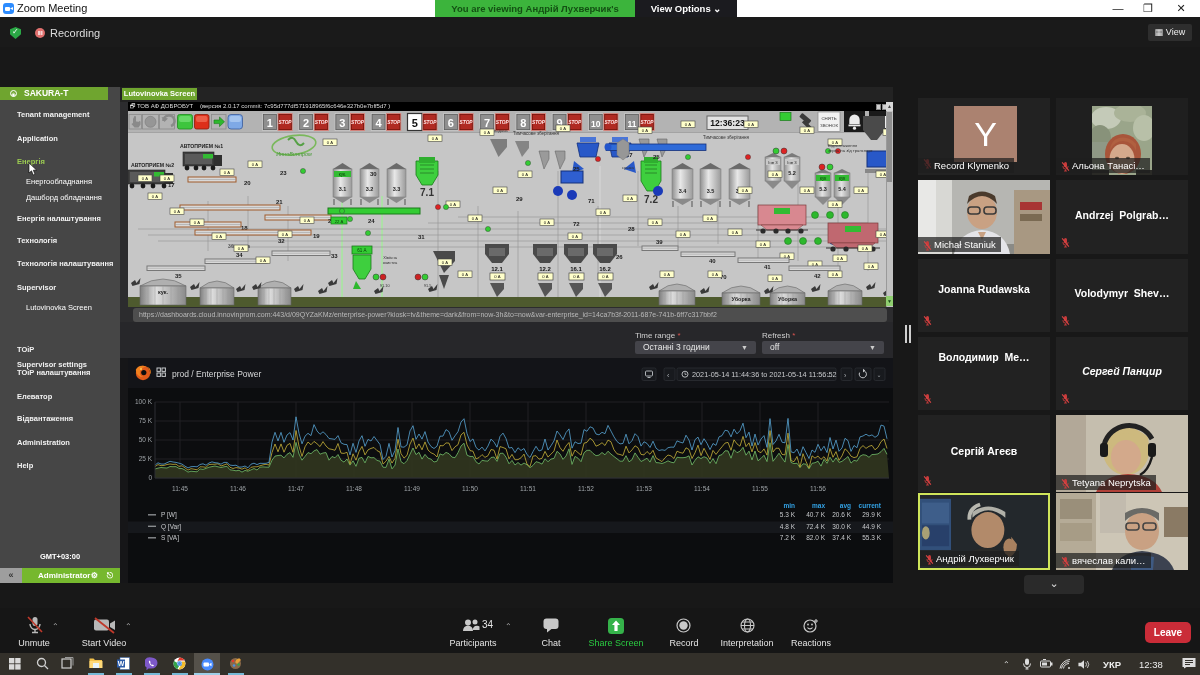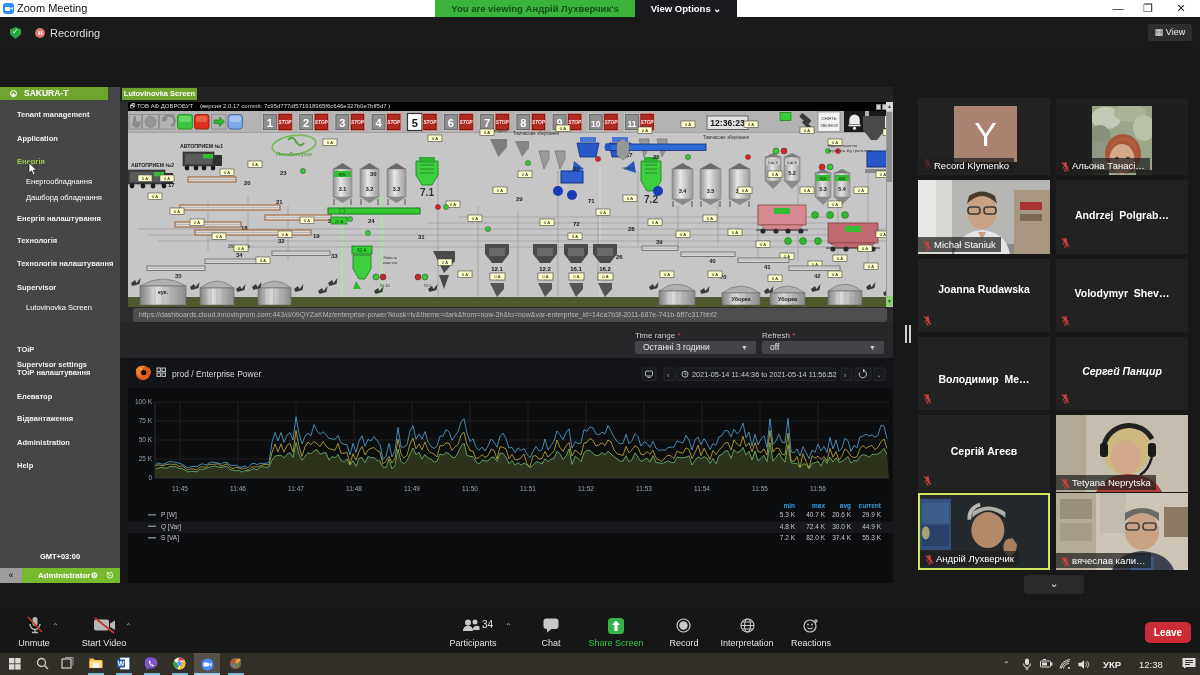--- a/index.html
+++ b/index.html
@@ -957,21 +957,21 @@
 <div class="tile" style="left:1056px;top:259px;height:73px;">
         <div class="tname" style="top:28px;">Volodymyr&nbsp; Shev…</div>
         <svg class="micoff" viewBox="0 0 12 14">
           <rect x="4" y="1" width="4" height="7" rx="2" fill="#c73b3b"></rect>
           <path d="M2.5 6.5 a3.5 4 0 0 0 7 0" fill="none" stroke="#c73b3b" stroke-width="1.2"></path>
           <path d="M6 11 v2 M4 13 h4" stroke="#c73b3b" stroke-width="1.2"></path>
           <path d="M1.5 1.5 L10.5 12.5" stroke="#d44" stroke-width="1.4"></path>
         </svg>
       </div>
 <div class="tile" style="left:918px;top:337px;height:73px;">
-        <div class="tname" style="top:36px;">Володимир&nbsp; Ме…</div>
+        <div class="tname" style="top:14px;">Володимир&nbsp; Ме…</div>
         <svg class="micoff" viewBox="0 0 12 14">
           <rect x="4" y="1" width="4" height="7" rx="2" fill="#c73b3b"></rect>
           <path d="M2.5 6.5 a3.5 4 0 0 0 7 0" fill="none" stroke="#c73b3b" stroke-width="1.2"></path>
           <path d="M6 11 v2 M4 13 h4" stroke="#c73b3b" stroke-width="1.2"></path>
           <path d="M1.5 1.5 L10.5 12.5" stroke="#d44" stroke-width="1.4"></path>
         </svg>
       </div>
 <div class="tile" style="left:1056px;top:337px;height:73px;font-style:italic;">
         <div class="tname" style="top:28px;">Сергей Панцир</div>
         <svg class="micoff" viewBox="0 0 12 14">

